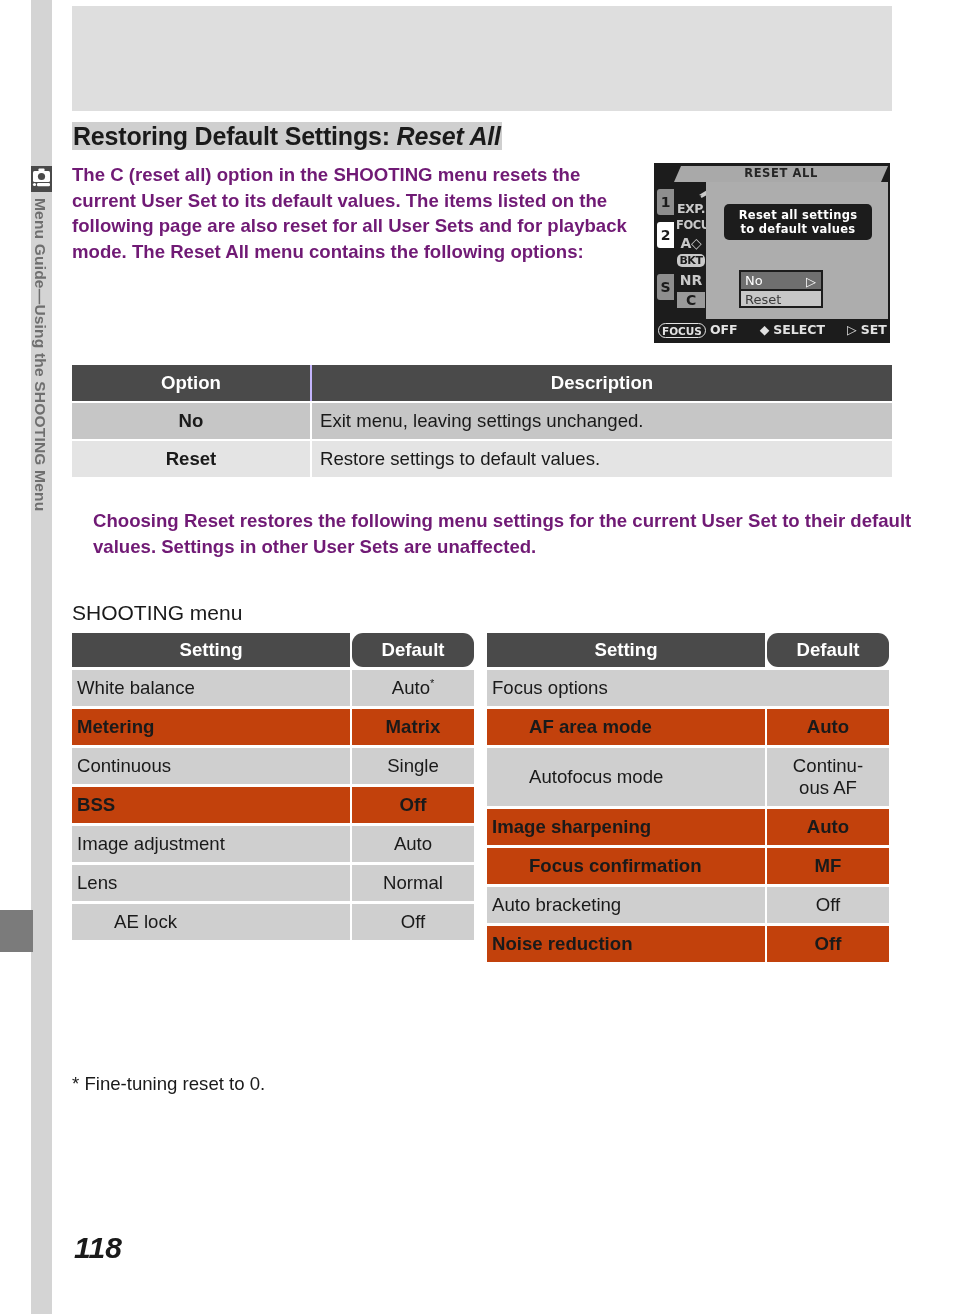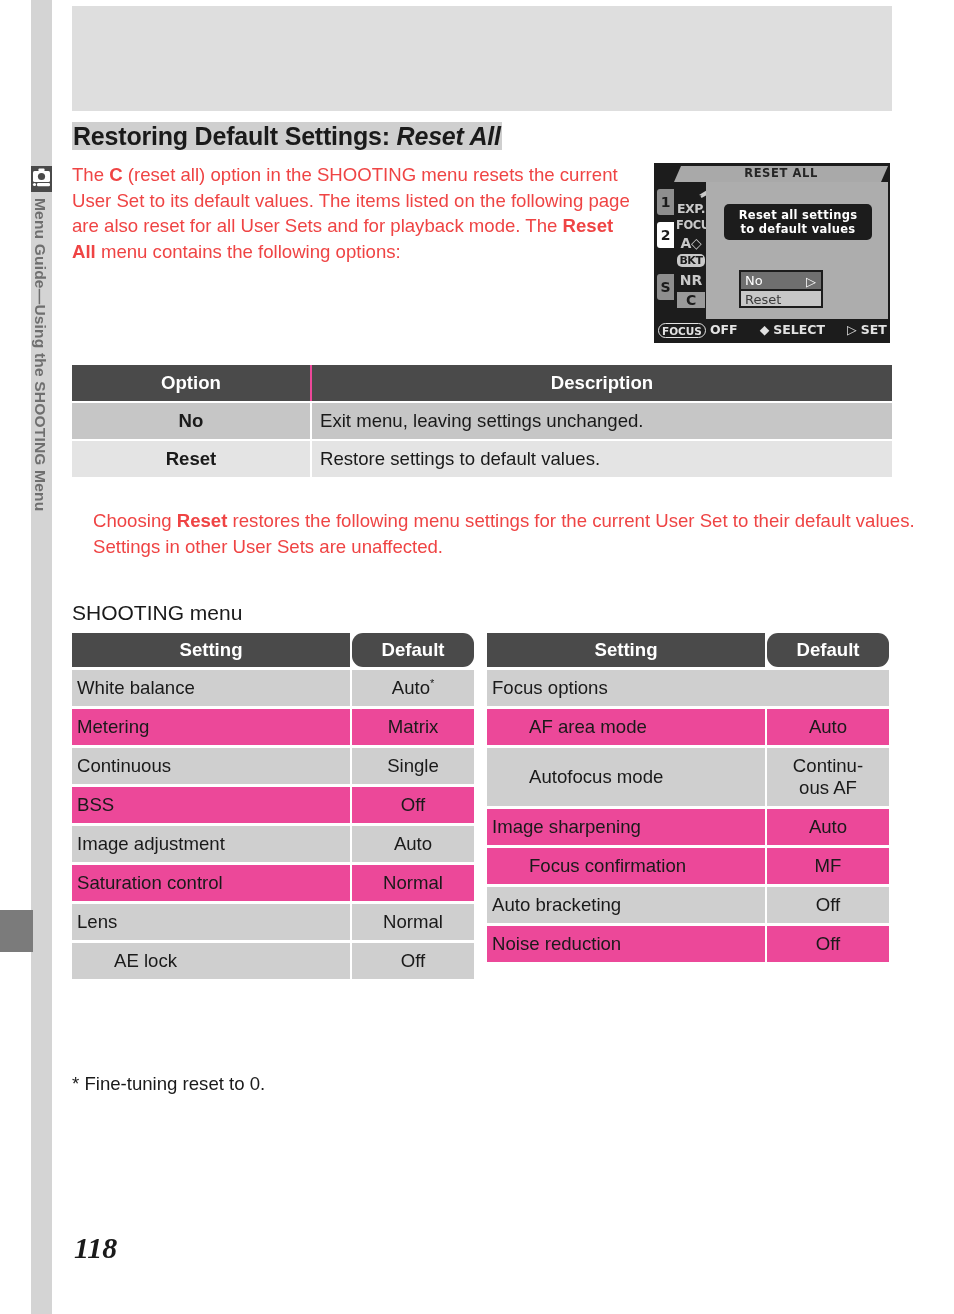--- a/index.html
+++ b/index.html
@@ -49,21 +49,21 @@
   .h1 {
     position: absolute; left: 72px; top: 122px;
     font-size: 25px; font-weight: bold; letter-spacing: -0.2px;
     white-space: nowrap;
   }
   .h1 .hl { background: #cfcfcf; padding: 0 1px; }
   .h1 .ital { font-style: italic; }
 
   .body-p {
     position: absolute;
-    font-size: 18.6px; line-height: 25.5px; color: #ef4444;
+    font-size: 18.6px; line-height: 25.5px; color: #701a75; font-weight: bold;
   }
   .p-intro { left: 72px; top: 162px; width: 568px; }
   .p-choose { left: 85px; top: 508px; width: 822px; margin-left: 8px; }
 
   .h2 {
     position: absolute; left: 72px; top: 601px;
     font-size: 21px; font-weight: normal;
   }
 
   
@@ -169,21 +169,21 @@
   
   table { border-collapse: separate; border-spacing: 0; }
   .opt-table {
     position: absolute; left: 72px; top: 365px; width: 820px;
   }
   .opt-table th, .opt-table td {
     font-size: 18.6px; padding: 7px 0;
   }
   .opt-table thead th {
     background: #4a4a4a; color: #ffffff; font-weight: bold; text-align: center;
-    border-right: 2px solid #ec4899;
+    border-right: 2px solid #c4b5fd;
   }
   .opt-table thead th:last-child { border-right: none; }
   .opt-table td.opt {
     text-align: center; font-weight: bold;
     border-right: 2px solid #ffffff; border-top: 2px solid #ffffff;
     width: 240px;
   }
   .opt-table td.desc {
     padding-left: 8px; border-top: 2px solid #ffffff;
   }
@@ -204,32 +204,32 @@
   .st-table thead th.c-def { width: 122px; }
   .st-table td {
     padding: 7px 0; border-top: 3px solid #ffffff;
     border-right: 2px solid #ffffff;
   }
   .st-table td:last-child { border-right: none; }
   .st-table td.name { padding-left: 5px; margin-left: 28px; }
   .st-table td.name.ind { padding-left: 42px; }
   .st-table td.val { text-align: center; }
   .st-table tr.dk td { background: #cfcfcf; }
-  .st-table tr.lt td { background: #ec4899; }
+  .st-table tr.lt td { background: #c2410c; font-weight: bold; }
   .sup { font-size: 11px; vertical-align: super; }
 
   .footnote {
     position: absolute; left: 72px; top: 1073px;
     font-size: 18.6px;
   }
 
   .pagenum {
     position: absolute; left: 74px; top: 1231px;
     font-size: 30px; font-style: italic; font-weight: bold;
-    font-family: Liberation Serif, serif;
+    font-family: Liberation Sans, sans-serif;
   }
 </style>
 </head>
 <body>
 
 <div class="page">
 
   <div class="side-strip"></div>
   <div class="side-edge-tab"></div>
   <div class="cam-icon-box">
@@ -353,24 +353,20 @@
         <td class="val">Single</td>
       </tr>
       <tr class="lt">
         <td class="name">BSS</td>
         <td class="val">Off</td>
       </tr>
       <tr class="dk">
         <td class="name">Image adjustment</td>
         <td class="val">Auto</td>
       </tr>
-      <tr class="lt">
-        <td class="name">Saturation control</td>
-        <td class="val">Normal</td>
-      </tr>
       <tr class="dk">
         <td class="name">Lens</td>
         <td class="val">Normal</td>
       </tr>
       <tr class="dk ind-row">
         <td class="name ind">AE lock</td>
         <td class="val">Off</td>
       </tr>
     </tbody>
   </table>

